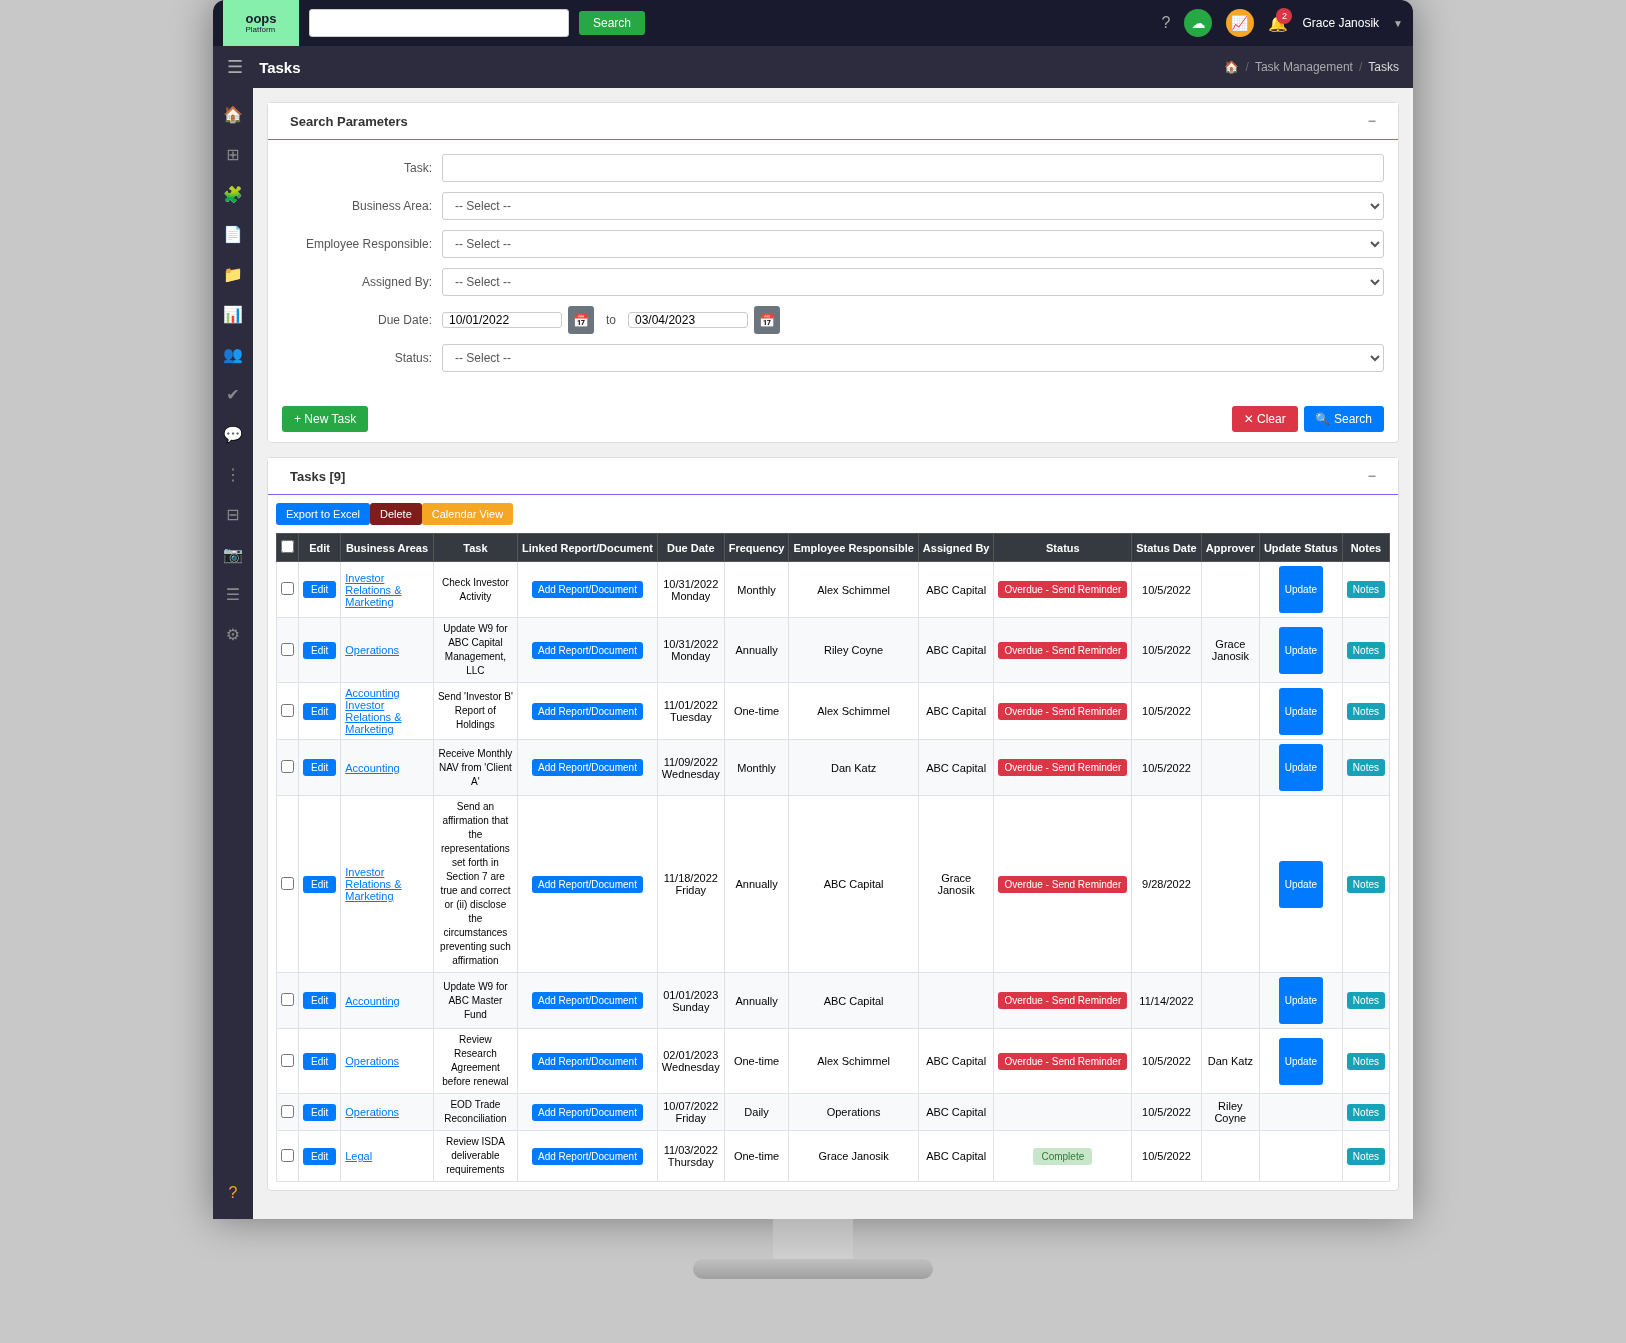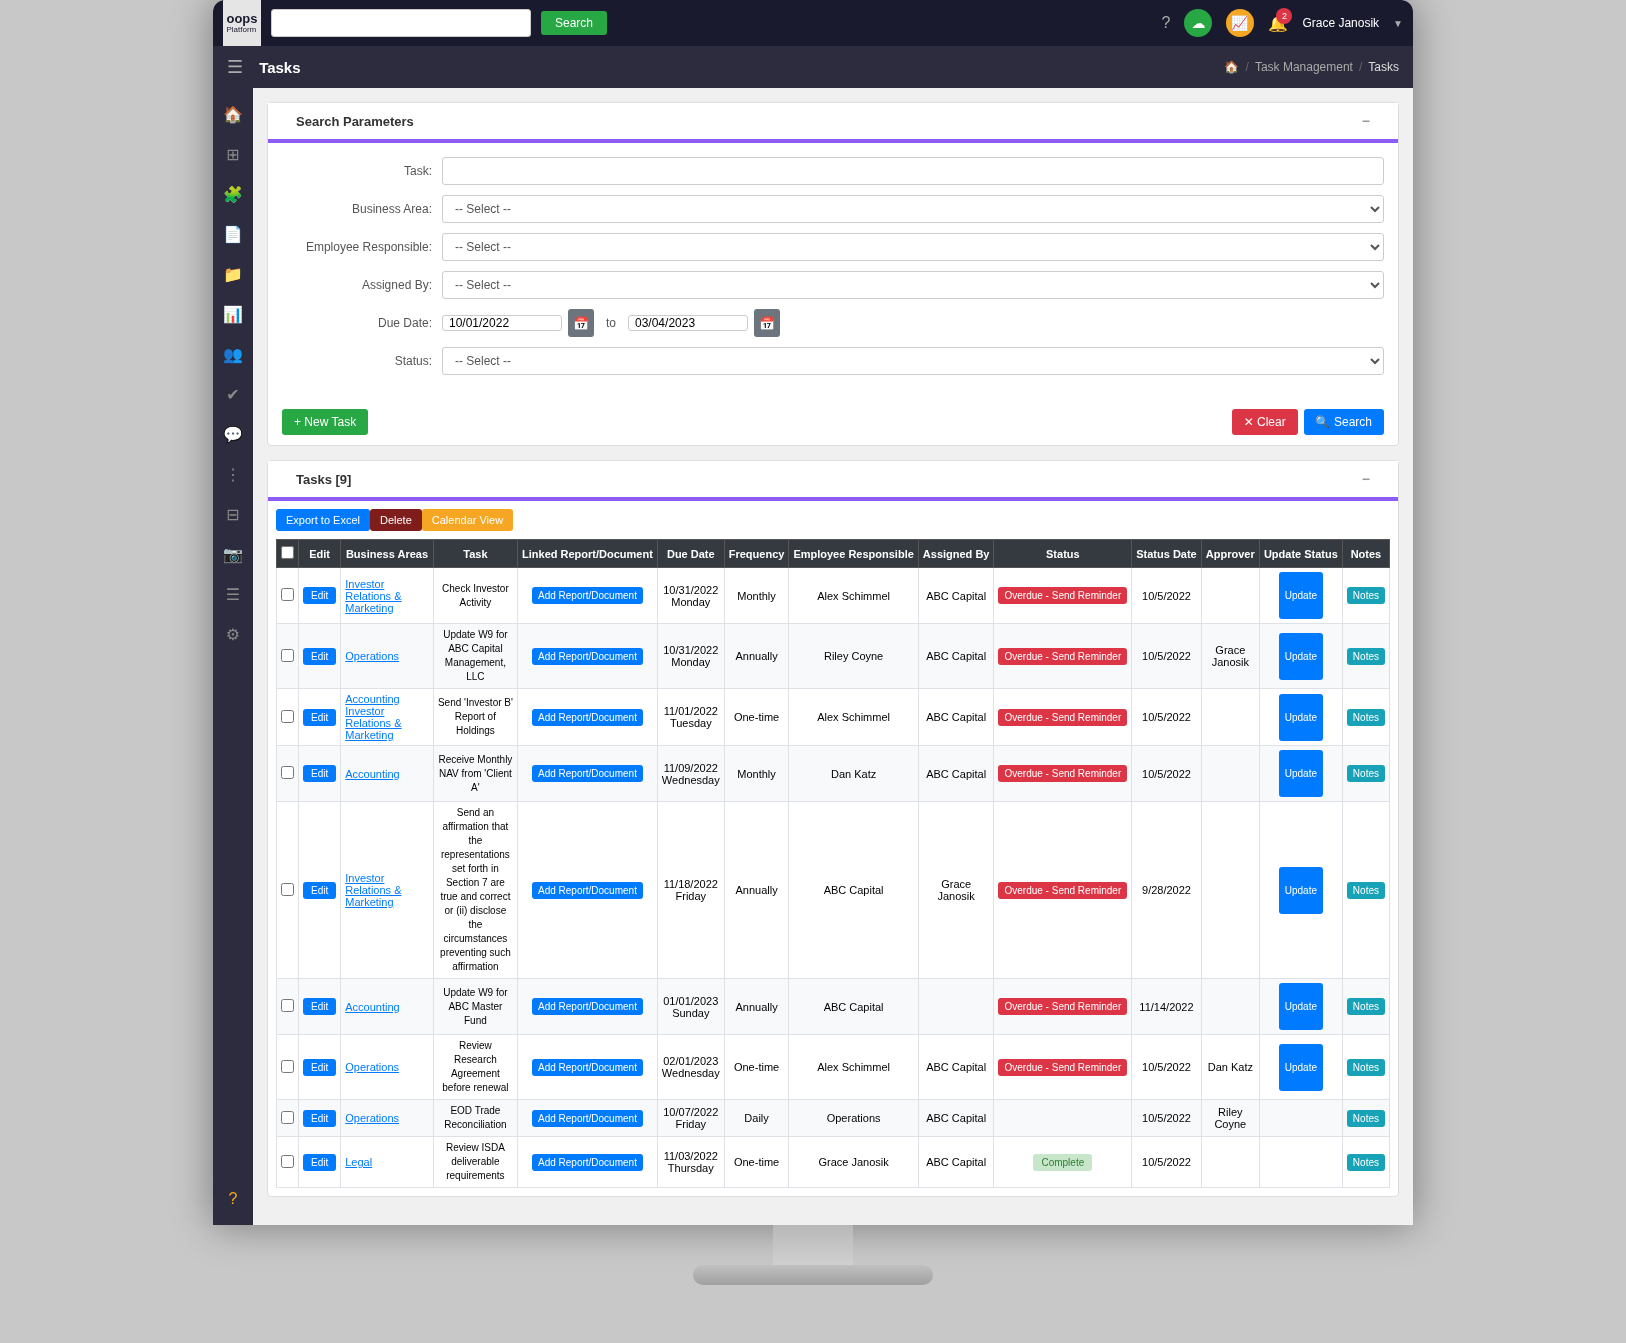--- a/index.html
+++ b/index.html
@@ -3,21 +3,21 @@
   <meta charset="utf-8">
   <style>
     * { box-sizing: border-box; margin: 0; padding: 0; }
     body { font-family: Arial, sans-serif; font-size: 12px; background: #c8c8c8; display: flex; justify-content: center; align-items: flex-start; min-height: 100vh; }
 
     .monitor-wrapper { width: 1200px; margin: 0 auto; }
     .screen { background: #f0f0f0; border-radius: 12px 12px 0 0; overflow: hidden; box-shadow: 0 0 40px rgba(0,0,0,0.4); }
 
     
     .topbar { background: #1a1a2e; display: flex; align-items: center; height: 46px; padding: 0 10px; gap: 10px; }
-    .logo-area { background: #e5e5e5; width: 38px; height: 100%; display: flex; align-items: center; justify-content: center; }
+    .logo-area { background: #86efac; width: 76px; height: 100%; display: flex; align-items: center; justify-content: center; }
     .logo-text { color: #1a1a2e; font-weight: 900; font-size: 13px; line-height: 1; }
     .logo-sub { color: #1a1a2e; font-size: 8px; }
     .search-box { flex: 1; max-width: 260px; height: 28px; border: 1px solid #ccc; border-radius: 3px; padding: 0 8px; font-size: 12px; }
     .search-btn { background: #28a745; color: white; border: none; border-radius: 3px; padding: 5px 14px; font-size: 12px; cursor: pointer; }
     .topbar-right { margin-left: auto; display: flex; align-items: center; gap: 14px; }
     .topbar-icon { color: #aaa; font-size: 16px; cursor: pointer; }
     .topbar-icon.green { background: #28a745; border-radius: 50%; width: 28px; height: 28px; display: flex; align-items: center; justify-content: center; color: white; font-size: 14px; }
     .topbar-icon.yellow { background: #f5a623; border-radius: 50%; width: 28px; height: 28px; display: flex; align-items: center; justify-content: center; color: white; font-size: 14px; }
     .notif-badge { position: relative; }
     .badge { background: #dc3545; color: white; border-radius: 50%; width: 16px; height: 16px; font-size: 9px; display: flex; align-items: center; justify-content: center; position: absolute; top: -6px; right: -4px; }
@@ -40,21 +40,21 @@
     .sidebar { background: #2c2c3e; width: 40px; display: flex; flex-direction: column; align-items: center; padding: 10px 0; gap: 8px; }
     .sidebar-icon { color: #888; font-size: 16px; width: 36px; height: 32px; display: flex; align-items: center; justify-content: center; cursor: pointer; border-radius: 4px; }
     .sidebar-icon.active { color: white; }
     .sidebar-icon.question { color: #f5a623; margin-top: auto; }
 
     
     .content { flex: 1; padding: 14px; overflow: auto; }
 
     
     .panel { background: white; border: 1px solid #ddd; border-radius: 4px; margin-bottom: 14px; }
-    .panel-header { background: white; padding: 10px 28px; font-size: 13px; font-weight: bold; color: #333; border-bottom: 4px solid #8b5cf6; display: flex; justify-content: space-between; align-items: flex-end; }
+    .panel-header { background: white; padding: 10px 22px; font-size: 13px; font-weight: bold; color: #333; border-bottom: 1px solid #8b5cf6; display: flex; justify-content: space-between; align-items: flex-end; }
     .panel-toggle { color: #999; font-size: 14px; cursor: pointer; }
     .panel-body { padding: 14px; }
     .form-row { display: flex; align-items: center; margin-bottom: 10px; }
     .form-label { width: 160px; text-align: right; padding-right: 10px; color: #555; font-size: 12px; }
     .form-control { flex: 1; height: 28px; border: 1px solid #ccc; border-radius: 3px; padding: 0 8px; font-size: 12px; color: #555; }
     .form-control.select { background: white; }
     .date-group { display: flex; align-items: center; gap: 6px; flex: 1; }
     .date-input { width: 120px; height: 16px; border: 1px solid #ccc; border-radius: 3px; padding: 0 6px; font-size: 12px; }
     .cal-btn { background: #6c757d; border: none; border-radius: 3px; width: 26px; height: 28px; color: white; cursor: pointer; font-size: 13px; display: flex; align-items: center; justify-content: center; }
     .to-label { color: #555; padding: 0 6px; }

